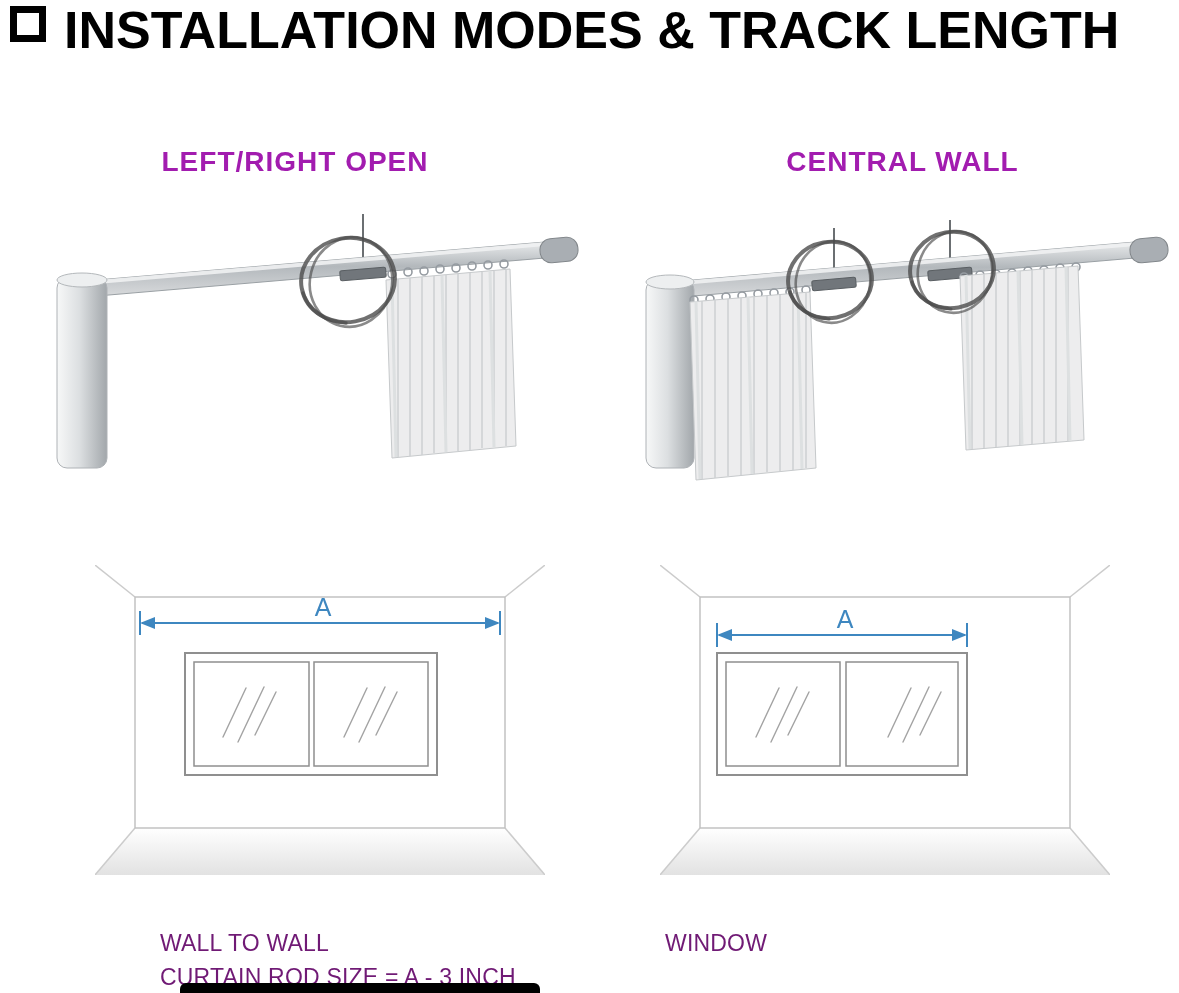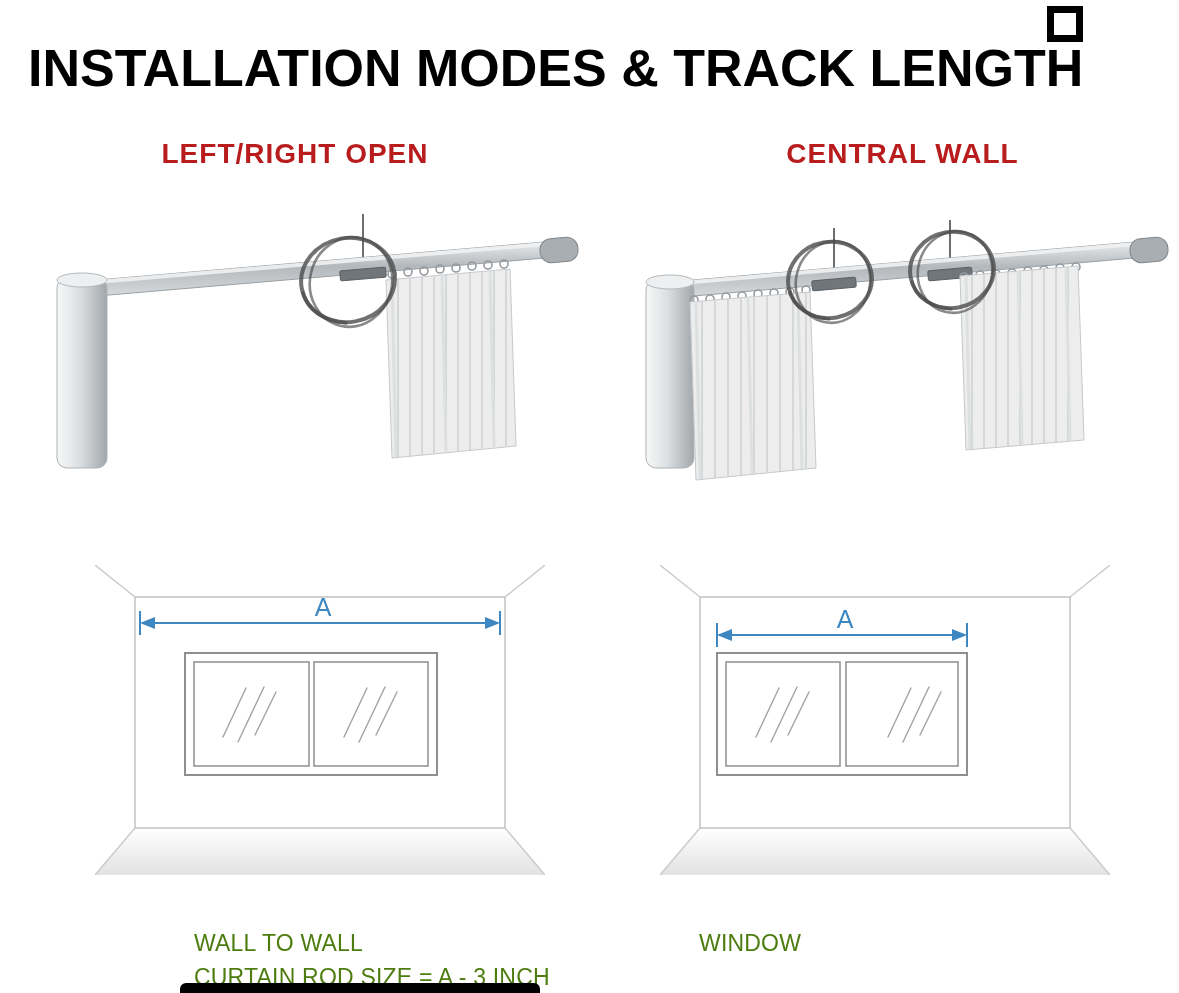--- a/index.html
+++ b/index.html
@@ -1,37 +1,37 @@
 <!DOCTYPE html>
 <html><head>
 <meta charset="utf-8">
 <style>
   * { margin:0; padding:0; box-sizing:border-box; }
   html,body { background:#ffffff; }
   body { font-family:"Liberation Sans", sans-serif; color:#000; }
 
   .page { position:relative; width:1179px; height:993px; background:#ffffff; overflow:hidden; }
 
-  .header { position:absolute; top:4px; left:10px; display:flex; align-items:flex-end; height:58px;flex-direction:column; }
+  .header { position:absolute; top:4px; left:10px; display:flex; align-items:flex-start; height:58px; }
   .checkbox-icon { width:36px; height:36px; border:7px solid #000; flex:0 0 auto; margin-top:2px; }
   .page-title { font-size:52px; font-weight:700; letter-spacing:0; white-space:nowrap; margin-left:18px; line-height:1; color:#000; }
 
-  .mode-label { position:absolute; top:138px; font-size:28px; font-weight:700; letter-spacing:1px; color:#b91c1c; text-align:center; }
+  .mode-label { position:absolute; top:146px; font-size:28px; font-weight:700; letter-spacing:1px; color:#a21caf; text-align:center; }
   .mode-label.leftside { left:0; width:590px; }
   .mode-label.centralside { left:630px; width:545px; }
 
   .illu { position:absolute; }
   .illu.leftside { left:40px; top:196px; width:570px; height:340px; }
   .illu.centralside { left:630px; top:196px; width:545px; height:345px; }
 
   .walldiag { position:absolute; width:450px; height:310px; }
   .walldiag.leftside { left:95px; top:565px; }
   .walldiag.rightside { left:660px; top:565px; }
 
-  .caption { position:absolute; top:926px; font-size:23px; line-height:34px; color:#4d7c0f; letter-spacing:0.2px;margin-left:34px; }
+  .caption { position:absolute; top:926px; font-size:23px; line-height:34px; color:#701a75; letter-spacing:0.2px; }
   .caption.leftside { left:160px; }
   .caption.rightside { left:665px; }
 
   .bottom-bar { position:absolute; left:180px; bottom:0; width:360px; height:10px; background:#000; border-radius:6px 6px 0 0; }
 </style>
 </head>
 <body>
 
 <div class="page">
 

